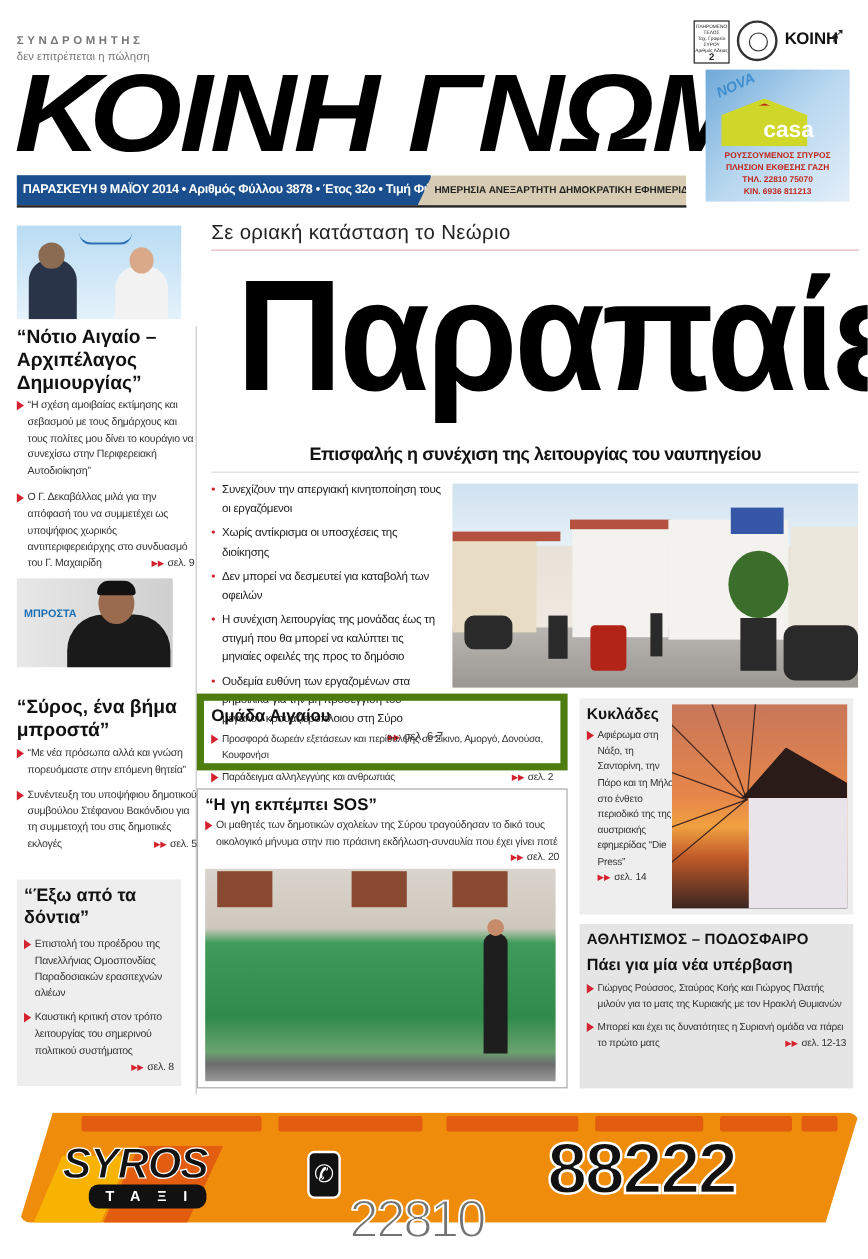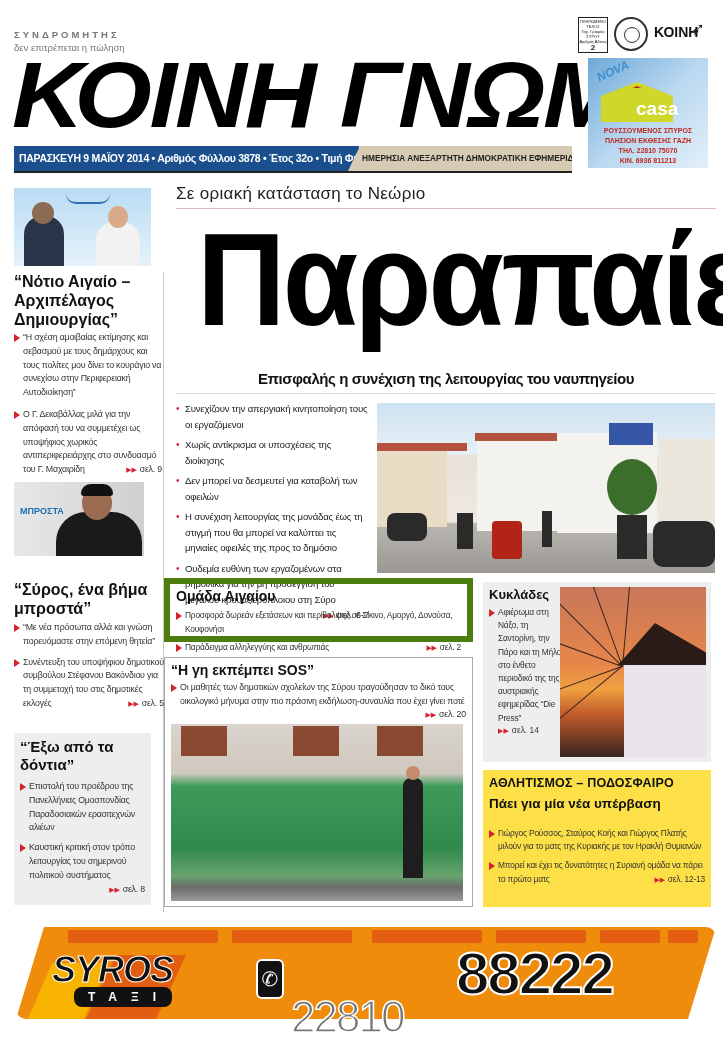--- a/index.html
+++ b/index.html
@@ -109,23 +109,23 @@
   .s5-title { font-size: 14px; margin-bottom: 3px; }
   .s5-box .bullet { font-size: 8.8px; line-height: 13.5px; }
 
   
   .s6-box { left: 483px; top: 582px; width: 228px; height: 180px; padding: 5px 6px; }
   .s6-title { font-size: 13px; margin-bottom: 4px; }
   .s6-text { width: 74px; }
   .s6-text .bullet { font-size: 8.4px; line-height: 13.2px; }
 
   
-  .s7-box { left: 483px; top: 770px; width: 228px; height: 137px; background: #fde047; padding: 6px 6px; }
+  .s7-box { left: 483px; top: 770px; width: 228px; height: 137px; background: #e5e5e5; padding: 6px 6px; }
   .s7-cat { font-size: 12.5px; margin-bottom: 6px; letter-spacing: 0.2px; }
-  .s7-title { font-size: 13.5px; margin-bottom: 16px; }
+  .s7-title { font-size: 13.5px; margin-bottom: 6px; }
   .s7-box .bullet { margin-bottom: 6px; font-size: 8.4px; line-height: 13.2px; }
 
   
   .taxi { left: 16px; top: 927px; width: 700px; height: 92px; }
   .taxi-bg { position: absolute; left: 0; top: 0; width: 100%; height: 100%; background: #ef8c0b; clip-path: polygon(4% 0, 100% 0, 96% 100%, 0 100%); border-radius: 10px; }
   .taxi-stripe { position: absolute; top: 3px; height: 13px; background: #e25d0f; border-radius: 2px; }
   .taxi-band1 { position: absolute; left: 12px; top: 36px; width: 80px; height: 56px; background: #f7b300; clip-path: polygon(30% 0, 100% 0, 70% 100%, 0 100%); }
   .taxi-band2 { position: absolute; left: 70px; top: 28px; width: 100px; height: 64px; background: #e25d0f; clip-path: polygon(30% 0, 100% 0, 70% 100%, 0 100%); }
   .taxi-brand { position: absolute; left: 36px; top: 22px; font-size: 36px; font-weight: bold; font-style: italic; color: #111; -webkit-text-stroke: 1px #fff; letter-spacing: -1px; }
   .taxi-sub { position: absolute; left: 58px; top: 60px; width: 98px; height: 20px; background: #111; color: #fff; border-radius: 8px; font-size: 12px; font-weight: bold; letter-spacing: 14px; text-align: center; line-height: 20px; padding-left: 12px; }

